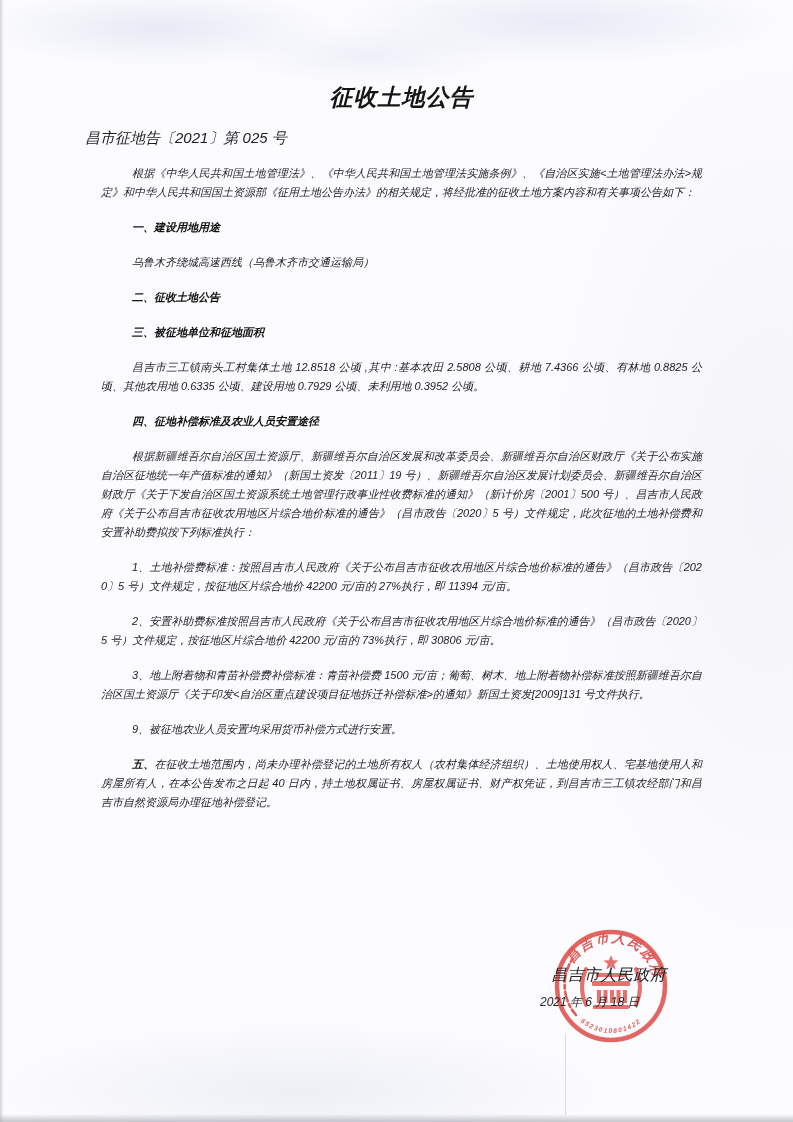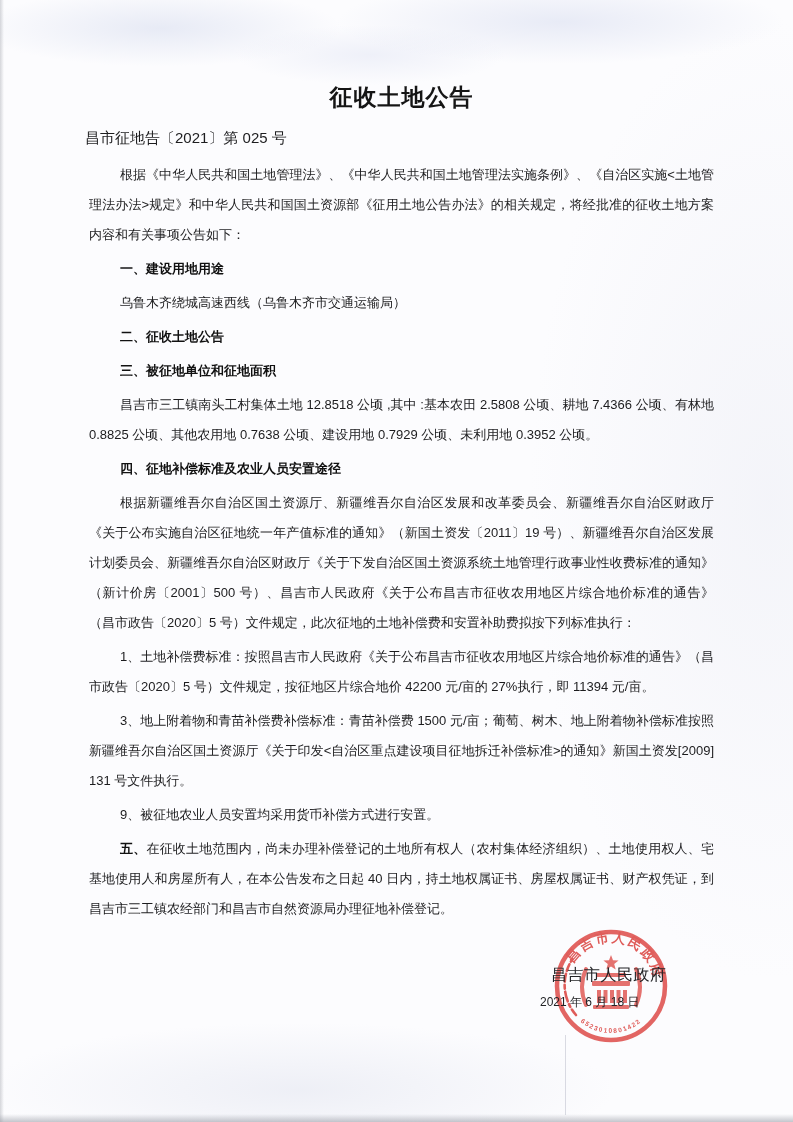--- a/index.html
+++ b/index.html
@@ -14,20 +14,21 @@
     margin: 0 auto;
     background:
       radial-gradient(ellipse 260px 55px at 160px 28px, rgba(214,220,238,.55), rgba(214,220,238,0) 70%),
       radial-gradient(ellipse 320px 60px at 560px 22px, rgba(212,218,238,.5), rgba(212,218,238,0) 70%),
       radial-gradient(ellipse 180px 40px at 370px 55px, rgba(222,226,242,.45), rgba(222,226,242,0) 75%),
       radial-gradient(ellipse 420px 90px at 300px 1090px, rgba(216,220,234,.4), rgba(216,220,234,0) 75%),
       radial-gradient(ellipse 300px 600px at 770px 500px, rgba(228,230,240,.35), rgba(228,230,240,0) 80%),
       linear-gradient(#fcfcfe, #fcfcfe);
     overflow: hidden;
     color: #1c1c1e;
+    font-style: italic;
   }
   
   .edge-bottom {
     position: absolute; left: 0; right: 0; bottom: 0; height: 8px;
     background: linear-gradient(rgba(150,153,163,0), rgba(150,153,163,.55));
   }
   .edge-left {
     position: absolute; left: 0; top: 0; bottom: 0; width: 4px;
     background: linear-gradient(90deg, rgba(140,143,152,.35), rgba(140,143,152,0));
   }
@@ -49,23 +50,23 @@
     letter-spacing: 1px;
     color: #151515;
   }
   .doc-number {
     margin: 0 0 12px 0;
     text-align: left;
     font-size: 15px;
     color: #1d1d1f;
   }
   .doc-body p {
-    margin: 4px;
-    font-size: 13px;
-    line-height: 30px;
+    margin: 16px;
+    font-size: 11px;
+    line-height: 19px;
     text-align: justify;
     text-indent: 31px;
     word-break: break-all;
   }
   .doc-body p.heading {
     font-weight: bold;
     color: #111;
   }
   .doc-body .lead-bold { font-weight: bold; color: #111; }
   
@@ -106,25 +107,26 @@
 
     <div class="doc-body">
       <p>根据《中华人民共和国土地管理法》、《中华人民共和国土地管理法实施条例》、《自治区实施&lt;土地管理法办法&gt;规定》和中华人民共和国国土资源部《征用土地公告办法》的相关规定，将经批准的征收土地方案内容和有关事项公告如下：</p>
 
       <p class="heading">一、建设用地用途</p>
       <p>乌鲁木齐绕城高速西线（乌鲁木齐市交通运输局）</p>
 
       <p class="heading">二、征收土地公告</p>
 
       <p class="heading">三、被征地单位和征地面积</p>
-      <p>昌吉市三工镇南头工村集体土地 12.8518 公顷 ,其中 :基本农田 2.5808 公顷、耕地 7.4366 公顷、有林地 0.8825 公顷、其他农用地 0.7638 公顷、建设用地 0.7929 公顷、未利用地 0.3952 公顷。</p>
+      <p>昌吉市三工镇南头工村集体土地 12.8518 公顷 ,其中 :基本农田 2.5808 公顷、耕地 7.4366 公顷、有林地 0.8825 公顷、其他农用地 0.6335 公顷、建设用地 0.7929 公顷、未利用地 0.3952 公顷。</p>
 
       <p class="heading">四、征地补偿标准及农业人员安置途径</p>
       <p>根据新疆维吾尔自治区国土资源厅、新疆维吾尔自治区发展和改革委员会、新疆维吾尔自治区财政厅《关于公布实施自治区征地统一年产值标准的通知》（新国土资发〔2011〕19 号）、新疆维吾尔自治区发展计划委员会、新疆维吾尔自治区财政厅《关于下发自治区国土资源系统土地管理行政事业性收费标准的通知》（新计价房〔2001〕500 号）、昌吉市人民政府《关于公布昌吉市征收农用地区片综合地价标准的通告》（昌市政告〔2020〕5 号）文件规定，此次征地的土地补偿费和安置补助费拟按下列标准执行：</p>
       <p>1、土地补偿费标准：按照昌吉市人民政府《关于公布昌吉市征收农用地区片综合地价标准的通告》（昌市政告〔2020〕5 号）文件规定，按征地区片综合地价 42200 元/亩的 27%执行，即 11394 元/亩。</p>
+      <p>2、安置补助费标准按照昌吉市人民政府《关于公布昌吉市征收农用地区片综合地价标准的通告》（昌市政告〔2020〕5 号）文件规定，按征地区片综合地价 42200 元/亩的 73%执行，即 30806 元/亩。</p>
       <p>3、地上附着物和青苗补偿费补偿标准：青苗补偿费 1500 元/亩；葡萄、树木、地上附着物补偿标准按照新疆维吾尔自治区国土资源厅《关于印发&lt;自治区重点建设项目征地拆迁补偿标准&gt;的通知》新国土资发[2009]131 号文件执行。</p>
       <p>9、被征地农业人员安置均采用货币补偿方式进行安置。</p>
 
       <p><span class="lead-bold">五、</span><span>在征收土地范围内，尚未办理补偿登记的土地所有权人（农村集体经济组织）、土地使用权人、宅基地使用人和房屋所有人，在本公告发布之日起 40 日内，持土地权属证书、房屋权属证书、财产权凭证，到昌吉市三工镇农经部门和昌吉市自然资源局办理征地补偿登记。</span></p>
     </div>
   </div>
 
   <svg class="seal" viewBox="0 0 150 150" xmlns="http://www.w3.org/2000/svg">
     <defs>
       <path id="arcTop" d="M 31,75 A 44,44 0 0 1 119,75" fill="none"></path>

